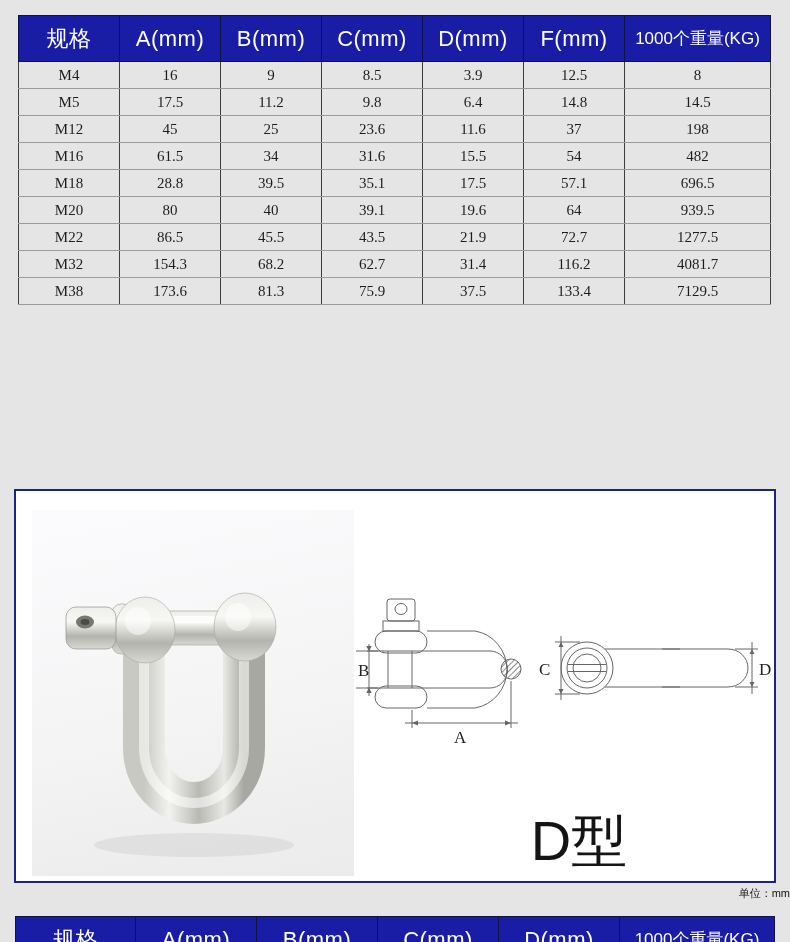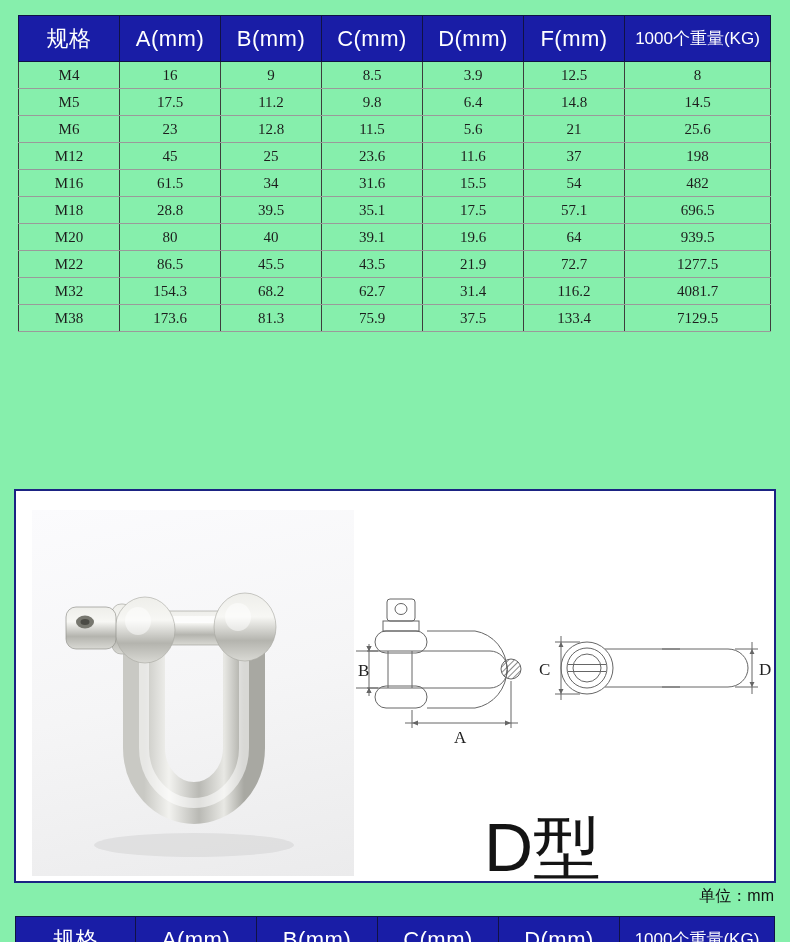--- a/index.html
+++ b/index.html
@@ -1,16 +1,16 @@
 <!DOCTYPE html>
 <html style="--header-blue: #191da6; --box-border: #1b2383;"><head>
 <meta charset="utf-8">
 <style>
   html,body{margin:0;padding:0;background:#ffffff;}
-  .page{position:relative;width:790px;height:942px;overflow:hidden;background:#86efac;
+  .page{position:relative;width:790px;height:942px;overflow:hidden;background:#e5e5e5;
         font-family:"Liberation Sans",sans-serif;}
 
   
   table{border-collapse:collapse;table-layout:fixed;}
   .spec-table{position:absolute;left:18px;top:15px;width:753px;}
   .spec-table th{
     background:var(--header-blue,#191da6);color:#fff;height:45px;
     font-size:22px;font-weight:500;letter-spacing:.5px;
     border:1px solid #101245;padding:0;text-align:center;}
   .spec-table th.small{font-size:17px;letter-spacing:0;}
@@ -26,24 +26,24 @@
     font-size:22px;font-weight:500;letter-spacing:.5px;
     border:1px solid #101245;padding:0;text-align:center;}
   .next-table th.small{font-size:17px;letter-spacing:0;}
 
   
   .product-box{position:absolute;left:14px;top:489px;width:758px;height:390px;
     border:2px solid var(--box-border,#1b2383);background:#fff;}
   .photo{position:absolute;left:16px;top:19px;width:322px;height:366px;
     background:linear-gradient(168deg,#fbfbfd 0%,#f5f5f6 50%,#ebebec 100%);}
   .diagram{position:absolute;left:334px;top:95px;width:424px;height:178px;}
-  .type-label{position:absolute;left:468px;top:322px;width:190px;text-align:left;
-    font-size:68px;font-weight:500;color:#141414;line-height:1.0;}
-
-  .unit-note{position:absolute;right:16px;top:886px;font-size:16px;color:#111;margin-left:28px;}
+  .type-label{position:absolute;left:468px;top:322px;width:190px;text-align:center;
+    font-size:56px;font-weight:500;color:#141414;line-height:1.0;}
+
+  .unit-note{position:absolute;right:0;top:886px;font-size:11px;color:#111;margin-left:28px;}
 
   svg text{font-family:"Liberation Serif","DejaVu Serif",serif;}
 </style>
 </head>
 <body>
 
 <div class="page">
 
   <table class="spec-table">
     <colgroup>
@@ -77,29 +77,20 @@
           <td>8</td>
         </tr>
         <tr>
           <td>M5</td>
           <td>17.5</td>
           <td>11.2</td>
           <td>9.8</td>
           <td>6.4</td>
           <td>14.8</td>
           <td>14.5</td>
-        </tr>
-        <tr>
-          <td>M6</td>
-          <td>23</td>
-          <td>12.8</td>
-          <td>11.5</td>
-          <td>5.6</td>
-          <td>21</td>
-          <td>25.6</td>
         </tr>
         <tr>
           <td>M12</td>
           <td>45</td>
           <td>25</td>
           <td>23.6</td>
           <td>11.6</td>
           <td>37</td>
           <td>198</td>
         </tr>

